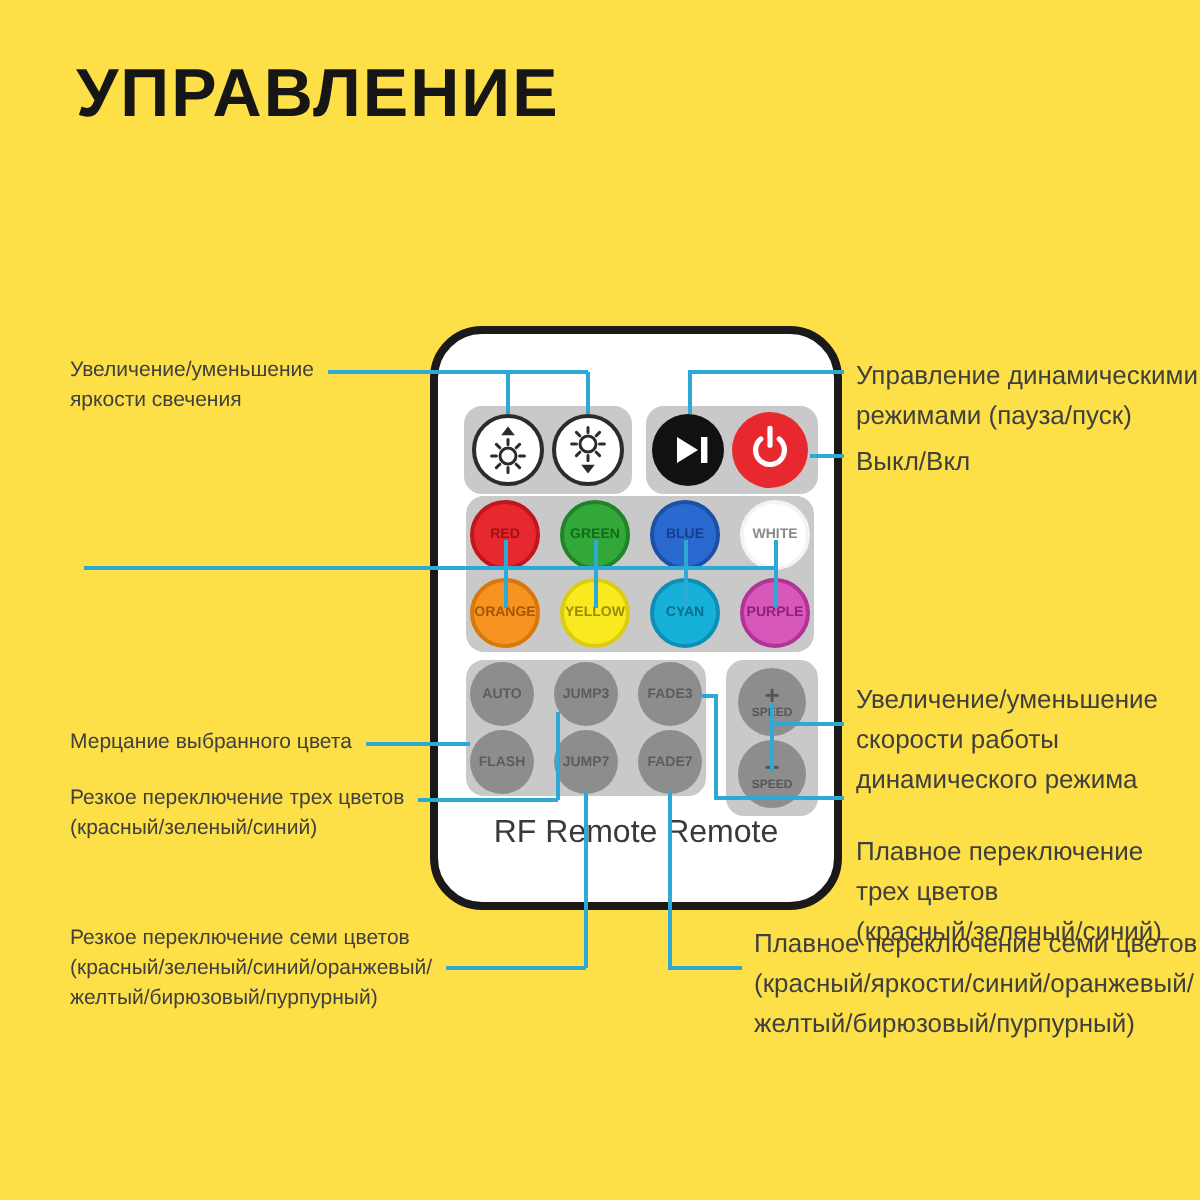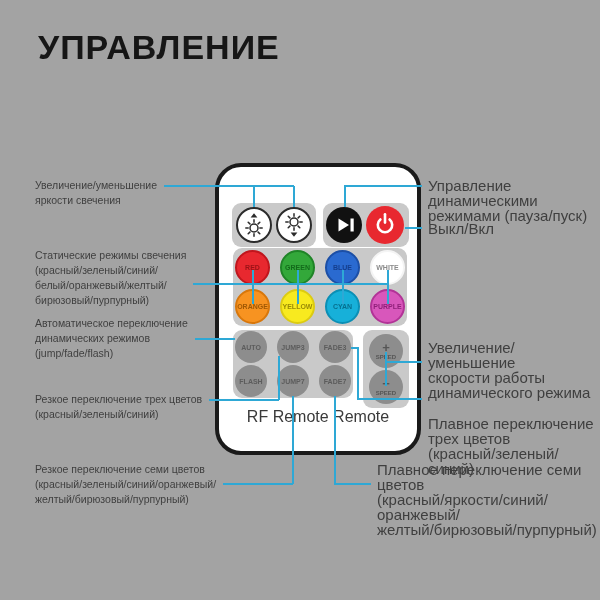--- a/index.html
+++ b/index.html
@@ -1,16 +1,16 @@
 <!DOCTYPE html>
 <html style="--line: #2ea8d5; --panel: #c9c9c9; --label: #3f3f3f; --border: #1a1a1a;"><head>
 <meta charset="utf-8">
 <style>
   html,body{margin:0;padding:0;background:#fff;}
-  .stage{position:relative;width:600px;height:600px;background:#a3a3a3;overflow:hidden;
+  .stage{position:relative;width:600px;height:600px;background:#fde047;overflow:hidden;
          font-family:"Liberation Sans","DejaVu Sans",sans-serif;}
   .title{position:absolute;left:38px;top:28px;font-size:34px;font-weight:700;
          letter-spacing:1px;color:#161616;}
   
   .remote{position:absolute;left:215px;top:163px;width:206px;height:292px;
           background:#fff;border:4px solid var(--border,#1a1a1a);border-radius:26px;box-sizing:border-box;}
   .panel{position:absolute;background:var(--panel,#c9c9c9);border-radius:9px;box-sizing:border-box;}
   .p-bright{left:232px;top:203px;width:84px;height:44px;display:flex;gap:4px;padding:4px;align-items:center;}
   .p-power {left:323px;top:203px;width:86px;height:44px;display:flex;gap:4px;padding:4px 3px;align-items:center;}
   .p-colors{left:233px;top:248px;width:174px;height:78px;display:grid;
@@ -32,21 +32,21 @@
         display:flex;flex-direction:column;align-items:center;justify-content:center;line-height:1;}
   .sbtn .sign{font-size:13px;font-weight:700;line-height:9px;}
   .sbtn .sp{font-size:6px;font-weight:700;margin-top:2px;}
   .rf-label{position:absolute;left:215px;top:408px;width:206px;text-align:center;
             font-size:16px;color:#3a3a3a;}
   
   .callout{position:absolute;display:flex;align-items:flex-start;color:var(--label,#3f3f3f);
            font-size:10.5px;line-height:15px;}
   .callout-text{white-space:pre-line;}
   .callout-line{flex:1;height:2px;background:var(--line,#2ea8d5);margin-left:7px;min-width:10px;}
-  .callout-r{position:absolute;color:var(--label,#3f3f3f);font-size:15px;line-height:15px;white-space:pre-line;}
+  .callout-r{position:absolute;color:var(--label,#3f3f3f);font-size:13px;line-height:20px;white-space:pre-line;}
   
   .connectors{position:absolute;left:0;top:0;pointer-events:none;}
   .connectors path{stroke:var(--line,#2ea8d5);stroke-width:2;fill:none;}
 </style>
 </head>
 <body>
 
 <div class="stage">
 
   <div class="title">УПРАВЛЕНИЕ</div>
@@ -163,31 +163,25 @@
     <path d="M351 348 H358 V399 H422"></path>
     <path d="M335 396 V484 H371"></path>
   </svg>
 
   <div class="callout" style="left:35px;top:178px;width:259px">
     <div class="callout-text">Увеличение/уменьшение
 яркости свечения</div>
     <div class="callout-line" style="margin-top:7px"></div>
   </div>
   <div class="callout" style="left:35px;top:248px;width:218px">
-    <div class="callout-text">Статические режимы свечения
-(красный/зеленый/синий/
-белый/оранжевый/желтый/
-бирюзовый/пурпурный)</div>
     <div class="callout-line" style="margin-top:35px"></div>
   </div>
-  <div class="callout" style="left:35px;top:316px;width:200px">
-    <div class="callout-text">Автоматическое переключение
-динамических режимов
-(jump/fade/flash)</div>
-    <div class="callout-line" style="margin-top:22px"></div>
+  <div class="callout" style="left:35px;top:364px;width:200px">
+    <div class="callout-text">Мерцание выбранного цвета</div>
+    <div class="callout-line" style="margin-top:7px"></div>
   </div>
   <div class="callout" style="left:35px;top:392px;width:244px">
     <div class="callout-text">Резкое переключение трех цветов
 (красный/зеленый/синий)</div>
     <div class="callout-line" style="margin-top:7px"></div>
   </div>
   <div class="callout" style="left:35px;top:462px;width:258px">
     <div class="callout-text">Резкое переключение семи цветов
 (красный/зеленый/синий/оранжевый/
 желтый/бирюзовый/пурпурный)</div>

